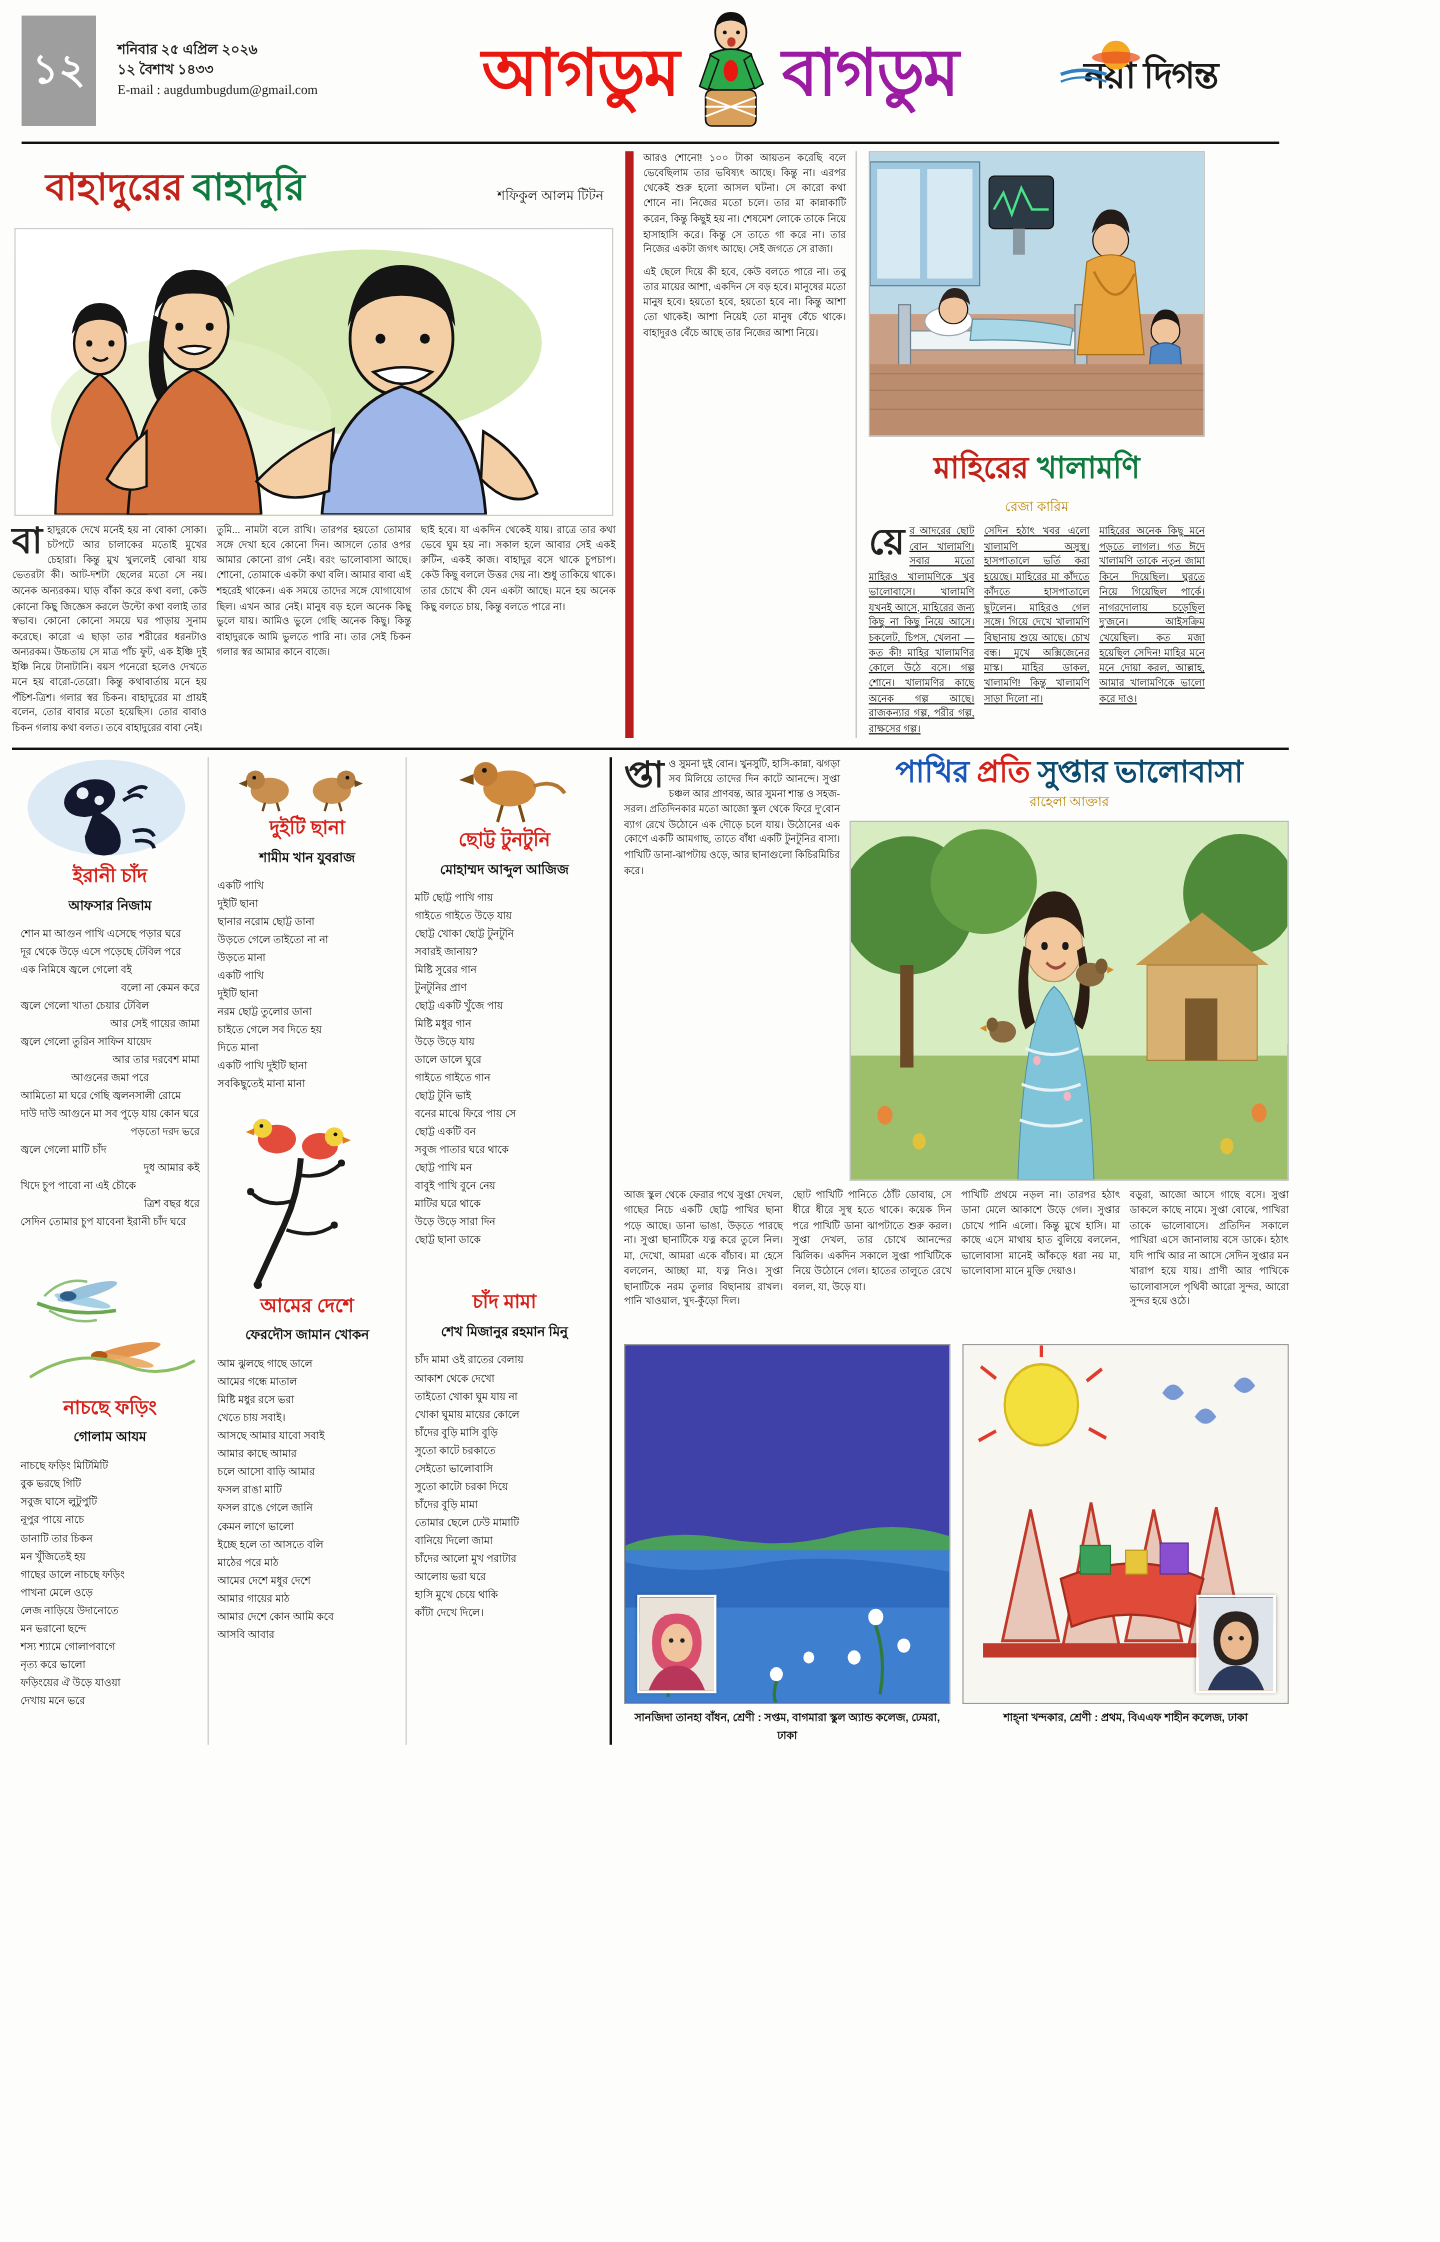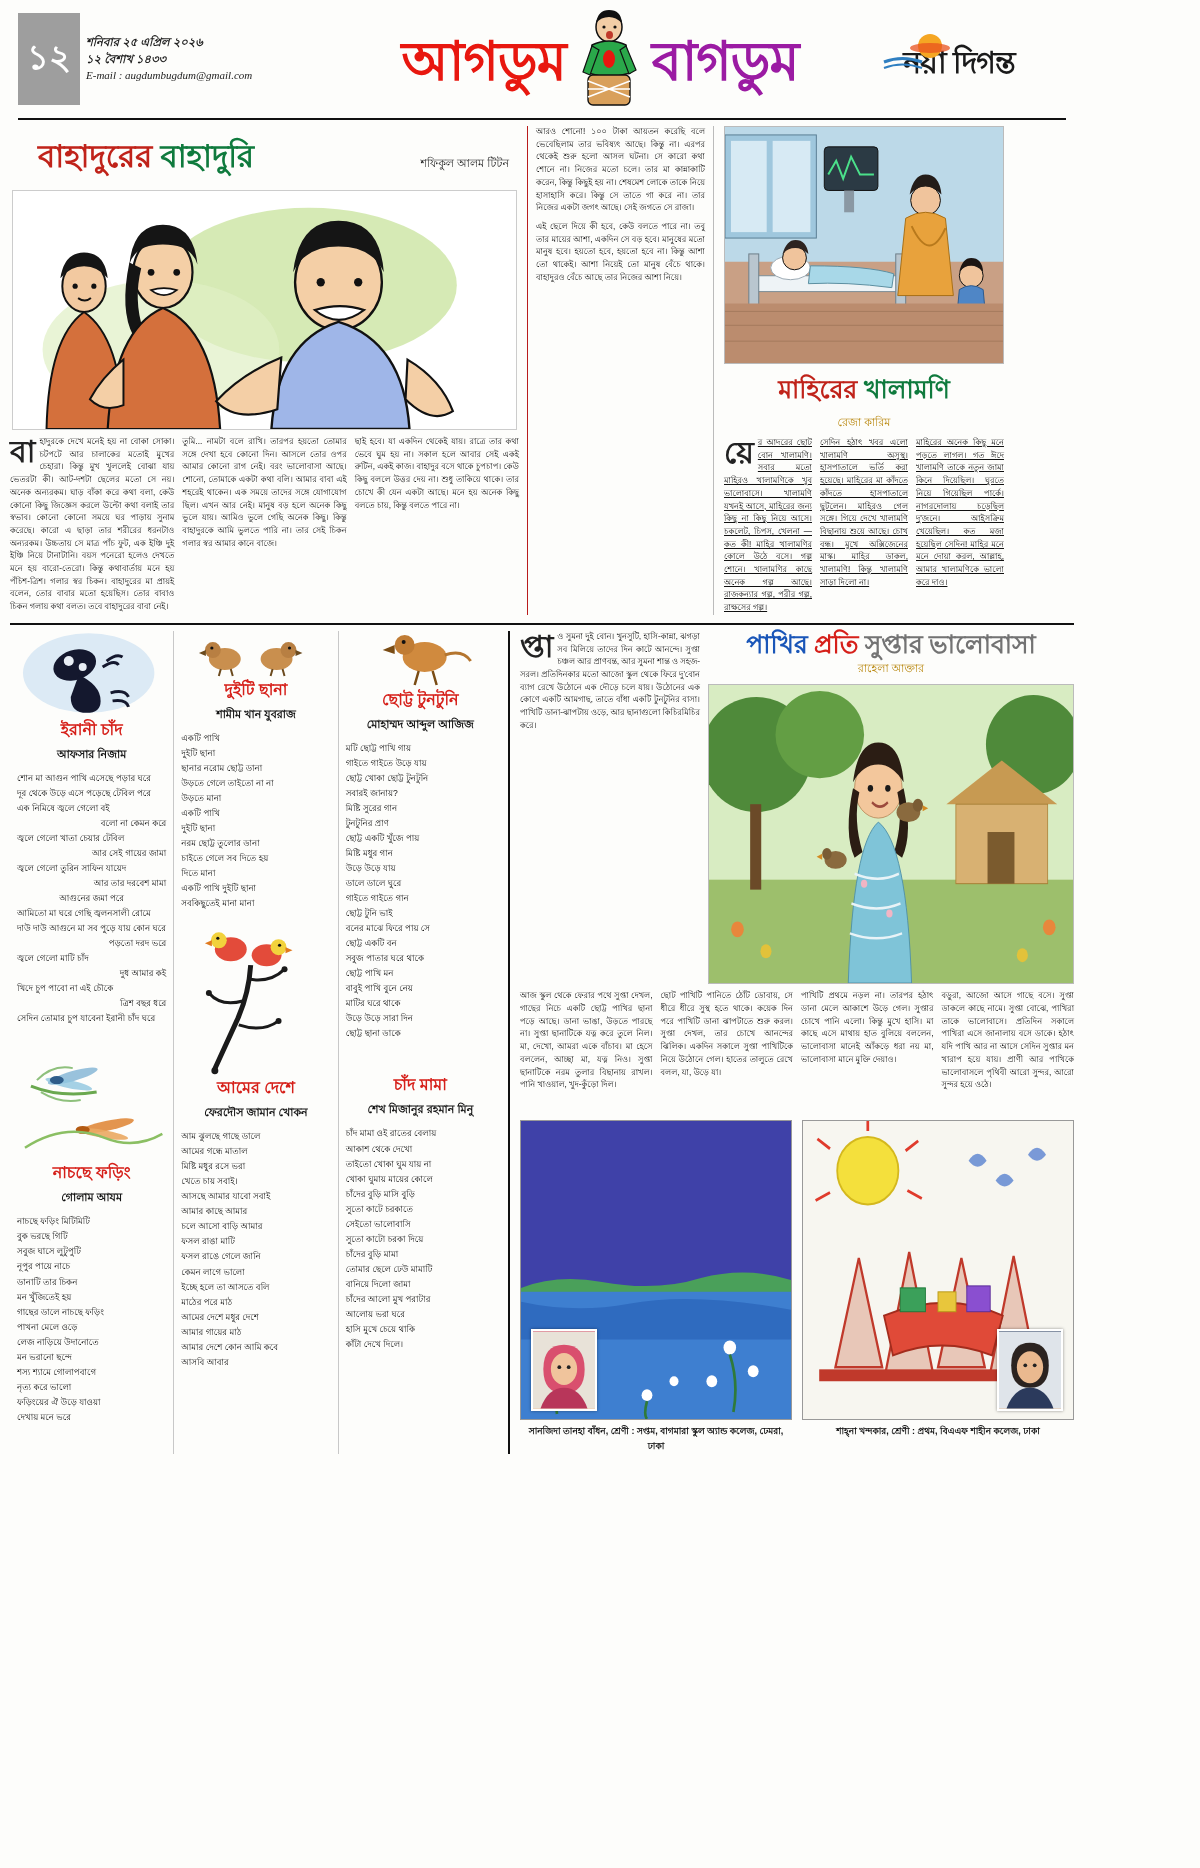--- a/index.html
+++ b/index.html
@@ -13,41 +13,41 @@
   }
   .page { width: 1084px; height: 1868px; position: relative; padding: 0 10px; }
 
   
   .masthead { height: 118px; position: relative; display: flex; align-items: center; }
   .page-num-box {
     width: 62px; height: 92px; background: #9e9e9e; color: #fff;
     display:flex; align-items:center; justify-content:center;
     font-size: 34px; font-weight: bold; margin-left: 8px;
   }
-  .dateblock { margin-left: 6px; line-height: 1.45; font-size: 11px; color:#222;font-style:italic; }
+  .dateblock { margin-left: 18px; line-height: 1.45; font-size: 11px; color:#222; }
   .dateblock .d1, .dateblock .d2 { font-weight: bold; font-size: 11.5px; }
   .dateblock .mail { font-family: "Liberation Serif", serif; font-size: 11px; }
   .logo-wrap {
     position:absolute; left: 330px; top: 6px; width: 520px; height: 110px;
     display:flex; align-items:center; justify-content:center;
   }
   .logo-word { font-size: 54px; font-weight: 900; letter-spacing: -1px; line-height:1; }
   .logo-a { color: #e8170f; }
   .logo-b { color: #9b1ba3; }
   .drummer { width: 78px; height: 104px; position: relative; margin: 0 4px; }
   .nd-logo {
     position:absolute; right: 30px; top: 28px; width: 170px; height: 62px;
     display:flex; align-items:flex-end; justify-content:center;
   }
   .nd-text { font-size: 30px; font-weight: 900; color: #1a1a1a; letter-spacing:-1px; }
   .rule { border-top: 2px solid #111; margin: 0 8px; }
 
   
   .sec1 { display: flex; margin-top: 6px; }
-  .col-left-main { width: 518px; padding-right: 8px; border-right: 1px solid #b91c1c; }
+  .col-left-main { width: 518px; padding-right: 8px; border-right: 7px solid #b91c1c; }
   .col-mid { width: 186px; padding: 0 8px; border-right: 1px solid #bbb; }
   .col-right { width: 290px; padding-left: 10px; }
 
   .story-title { display:flex; align-items:baseline; gap:8px; padding: 6px 4px 2px 28px; }
   .st-1 { font-size: 31px; font-weight: 900; color: #c0231a; }
   .st-2 { font-size: 31px; font-weight: 900; color: #0f7a3d; }
   .st-by { font-size: 11px; color:#222; margin-left:auto; padding-right:6px; }
 
   .cartoon {
     height: 240px; margin: 4px 2px 6px 2px; border: 1px solid #ccc;
@@ -85,21 +85,21 @@
   .poem-title { font-size: 16px; font-weight: 900; color: #d6201a; text-align:center; margin-bottom: 2px; }
   .poem-author { font-size: 11px; font-weight:bold; text-align:center; margin-bottom: 6px; color:#111; }
   .poem-body { font-size: 8.6px; line-height: 1.75; }
   .poem-note { font-size: 8px; text-align:right; font-style:italic; color:#444; margin-top:4px; }
 
   .right-zone { flex:1; padding-left: 10px; }
   .rz-top { display:flex; gap: 8px; font-family: Liberation Serif, serif; }
   .rz-left-text { width: 180px; font-size: 8.2px; line-height:1.55; text-align:justify; }
   .rz-main { flex:1; }
   .feature-title { text-align:center; font-size: 25px; font-weight: 900; line-height:1.1; }
-  .ft-a { color:#1a56b8;text-align:center; } .ft-b { color:#d6201a; } .ft-c { color:#737373;margin-top:40px; }
+  .ft-a { color:#1a56b8;text-align:center; } .ft-b { color:#d6201a; } .ft-c { color:#0c4a6e;margin-top:40px; }
   .feature-by { text-align:center; font-size: 11px; color:#b8860b; margin: 2px 0 5px; }
   .feature-photo {
     height: 300px; border: 1px solid #bbb; position: relative; overflow:hidden;
     background: linear-gradient(#bfe0a8 0 62%, #86a85c 62% 100%);
   }
   .feature-cols { display:flex; gap:8px; margin-top:6px; font-size:8.2px; line-height:1.55; text-align:justify; }
   .feature-cols .fc { flex:1; }
 
   
   .sec3 { display:flex; gap: 10px; margin-top: 8px; }

